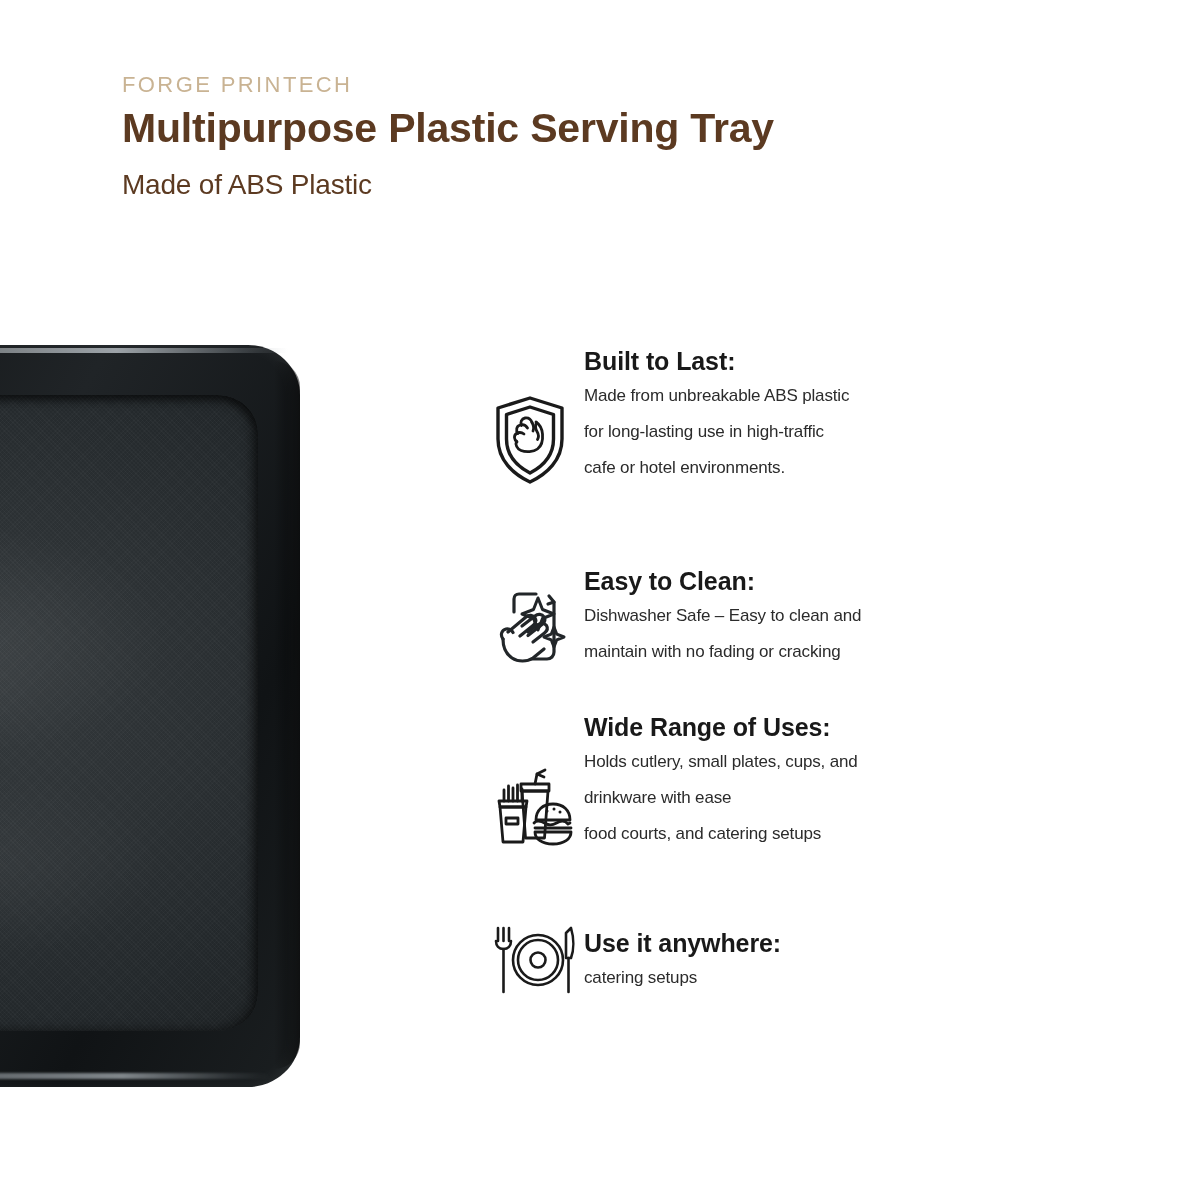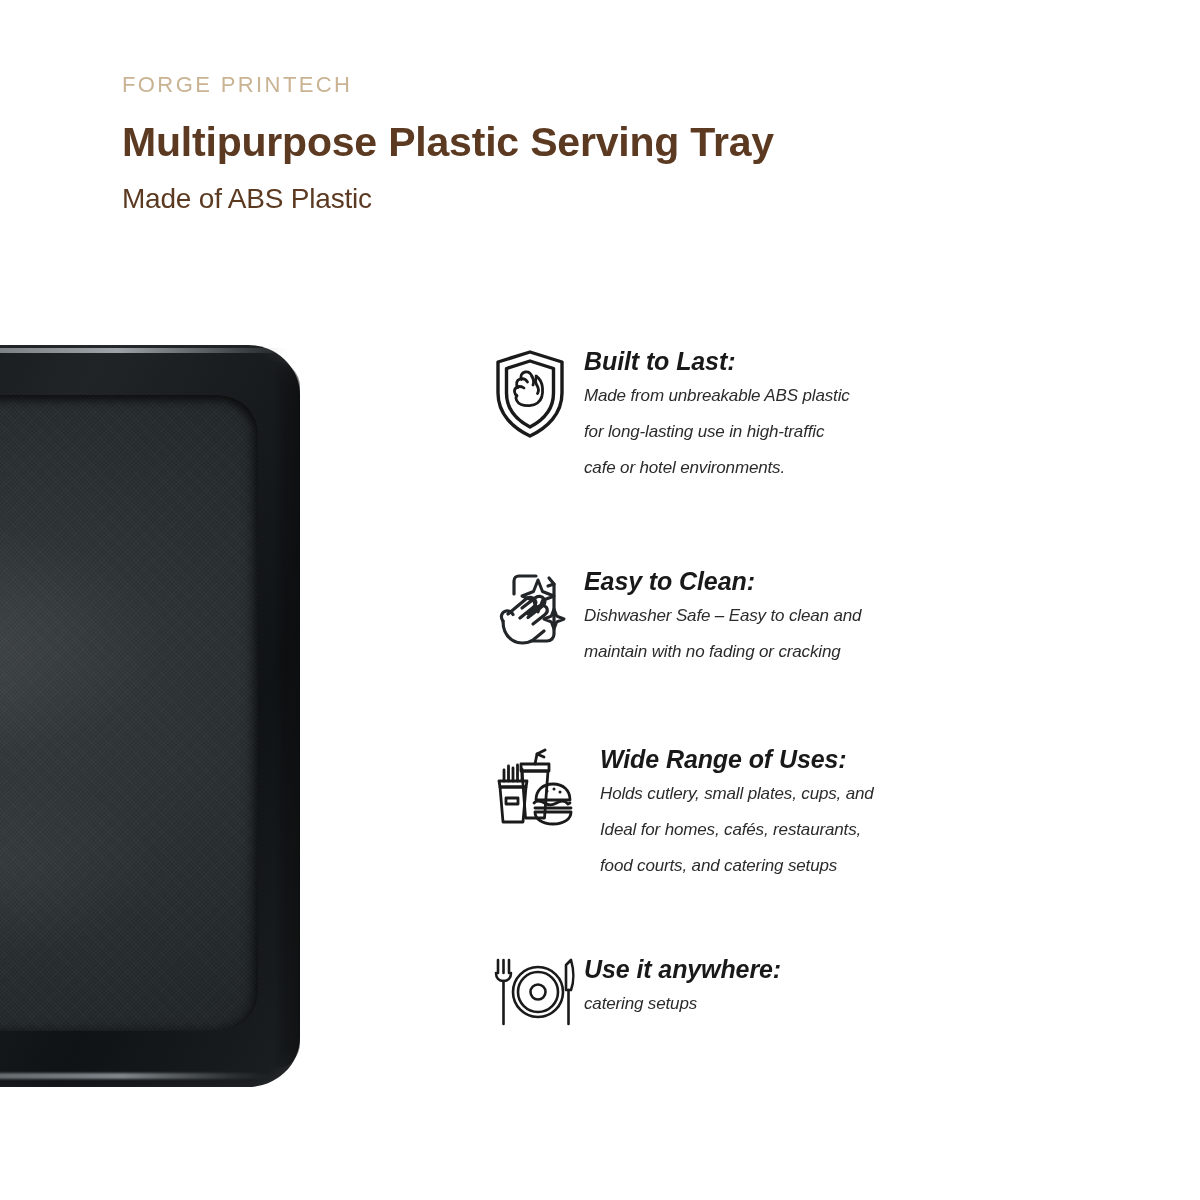--- a/index.html
+++ b/index.html
@@ -12,21 +12,21 @@
   .page { position:relative; width:968px; height:1200px; background:#ffffff; }
 
   
   .header { position:absolute; left:122px; top:70px; width:900px; }
   .brand {
     font-size:22px; letter-spacing:2.4px; font-weight:400;
     color:#c9b393; line-height:30px; white-space:nowrap;
   }
   .title {
     font-size:41px; font-weight:bold; color:#5c3a21;
-    line-height:56px; margin-top:14px; white-space:nowrap;
+    line-height:56px; white-space:nowrap;
     letter-spacing:-0.2px;
   }
   .subtitle {
     font-size:28px; font-weight:400; color:#5c3a21;
     line-height:54px; margin-top:2px; white-space:nowrap;
     letter-spacing:-0.2px;
   }
 
   
   .tray-wrap {
@@ -70,21 +70,21 @@
     pointer-events:none;
   }
   .tray-edge-shadow {
     position:absolute; right:0px; top:16px; bottom:18px; width:26px;
     background:linear-gradient(90deg, rgba(0,0,0,0) 0%, rgba(0,0,0,.55) 100%);
     border-radius:0 46px 46px 0;
   }
 
   
   .features { position:absolute; left:492px; top:344px; width:620px; }
-  .feature { position:relative; display:flex; align-items:flex-start;font-style:italic; }
+  .feature { position:relative; display:flex; align-items:flex-end; }
   .f-icon {
     flex:0 0 92px; width:92px; display:flex; justify-content:flex-start;
     padding-top:4px;
   }
   .f-icon svg { display:block; }
   .f-text { flex:1 1 auto; padding-top:1px; }
   .f-head {
     font-size:25px; font-weight:bold; color:#191919;
     line-height:33px; white-space:nowrap; letter-spacing:-0.1px;
   }
@@ -131,21 +131,21 @@
         </svg>
       </div>
       <div class="f-text">
         <div class="f-head">Built to Last:</div>
         <div class="f-line">Made from unbreakable ABS plastic</div>
         <div class="f-line">for long-lasting use in high-traffic</div>
         <div class="f-line">cafe or hotel environments.</div>
       </div>
     </div>
 
-    <div class="feature" style="margin-bottom:72px;">
+    <div class="feature" style="margin-bottom:40px;">
       <div class="f-icon">
         <svg width="82" height="84" viewBox="0 0 82 84" fill="none" stroke="#222629" stroke-width="3.2" stroke-linejoin="round" stroke-linecap="round">
           <path d="M22 26 V13 C22 10 24 8 27 8 H44"></path>
           <path d="M62 16 V66 C62 70 59 73 55 73 H40"></path>
           <path d="M57 10 L62 16 L56 18"></path>
           <path d="M11 53 C8 49 9.5 44 14 43 C17 42.5 19.5 44 21 46.5"></path>
           <path d="M16 46 L34 31 C37 28.5 41 29 43 32 C44.5 34.5 43.5 37.5 41 39.5 L28 50"></path>
           <path d="M30 40 L43 30 C46 27.5 50 28 52 31 C53.5 33.5 52.5 36.5 50 38.5 L36 49.5"></path>
           <path d="M36 46 L46 38.5 C49 36.5 52.5 37 54.5 39.5 C56 42 55 45 52.5 47 L41 56"></path>
           <path d="M11 53 C11 61 14 68 20 72 C26 76 35 76 41 72 L52 63"></path>
@@ -153,21 +153,21 @@
           <path d="M62 41 L64.8 48.2 L72 51 L64.8 53.8 L62 61 L59.2 53.8 L52 51 L59.2 48.2 Z" stroke-width="3"></path>
         </svg>
       </div>
       <div class="f-text">
         <div class="f-head">Easy to Clean:</div>
         <div class="f-line">Dishwasher Safe – Easy to clean and</div>
         <div class="f-line">maintain with no fading or cracking</div>
       </div>
     </div>
 
-    <div class="feature" style="margin-bottom:68px;gap:16px;">
+    <div class="feature" style="margin-bottom:68px;">
       <div class="f-icon">
         <svg width="88" height="86" viewBox="0 0 88 86" fill="none" stroke="#1a1a1a" stroke-width="2.8" stroke-linejoin="round" stroke-linecap="round">
 
           <path d="M30 25 H56 L52.5 72 H33.5 Z"></path>
           <path d="M29 18 H57 V25 H29 Z"></path>
           <path d="M43 18 L45 8 L53 4"></path>
           <path d="M45 8 L52 11"></path>
 
           <path d="M8 41 H34 L31 76 H11 Z"></path>
           <path d="M7 35 H35 L34 41 H8 Z"></path>
@@ -177,21 +177,21 @@
           <path d="M44 54 C44 44 51 38 61 38 C71 38 78 44 78 54 Z"></path>
           <path d="M42 57 C45 53.5 50 55.5 53.5 57.5 C57 59.5 61 59 64.5 57 C68 55 73 54.5 76 58 L78 57"></path>
           <path d="M43 62 H79"></path>
           <path d="M43 66 C43 73 50 78 61 78 C72 78 79 73 79 66 Z"></path>
           <path d="M55 45 h.01 M62 43 h.01 M68 46 h.01" stroke-width="3"></path>
         </svg>
       </div>
       <div class="f-text">
         <div class="f-head">Wide Range of Uses:</div>
         <div class="f-line">Holds cutlery, small plates, cups, and</div>
-        <div class="f-line">Ideal for homes, cafés, restaurants,</div>
+        <div class="f-line">drinkware with ease</div>
         <div class="f-line">food courts, and catering setups</div>
       </div>
     </div>
 
     <div class="feature">
       <div class="f-icon">
         <svg width="86" height="72" viewBox="0 0 86 72" fill="none" stroke="#1a1a1a" stroke-width="2.6" stroke-linejoin="round" stroke-linecap="round">
 
           <path d="M6 4 V17 M11.5 4 V17 M17 4 V17"></path>
           <path d="M4 17 C4 22 7 25 11.5 25 C16 25 19 22 19 17"></path>

